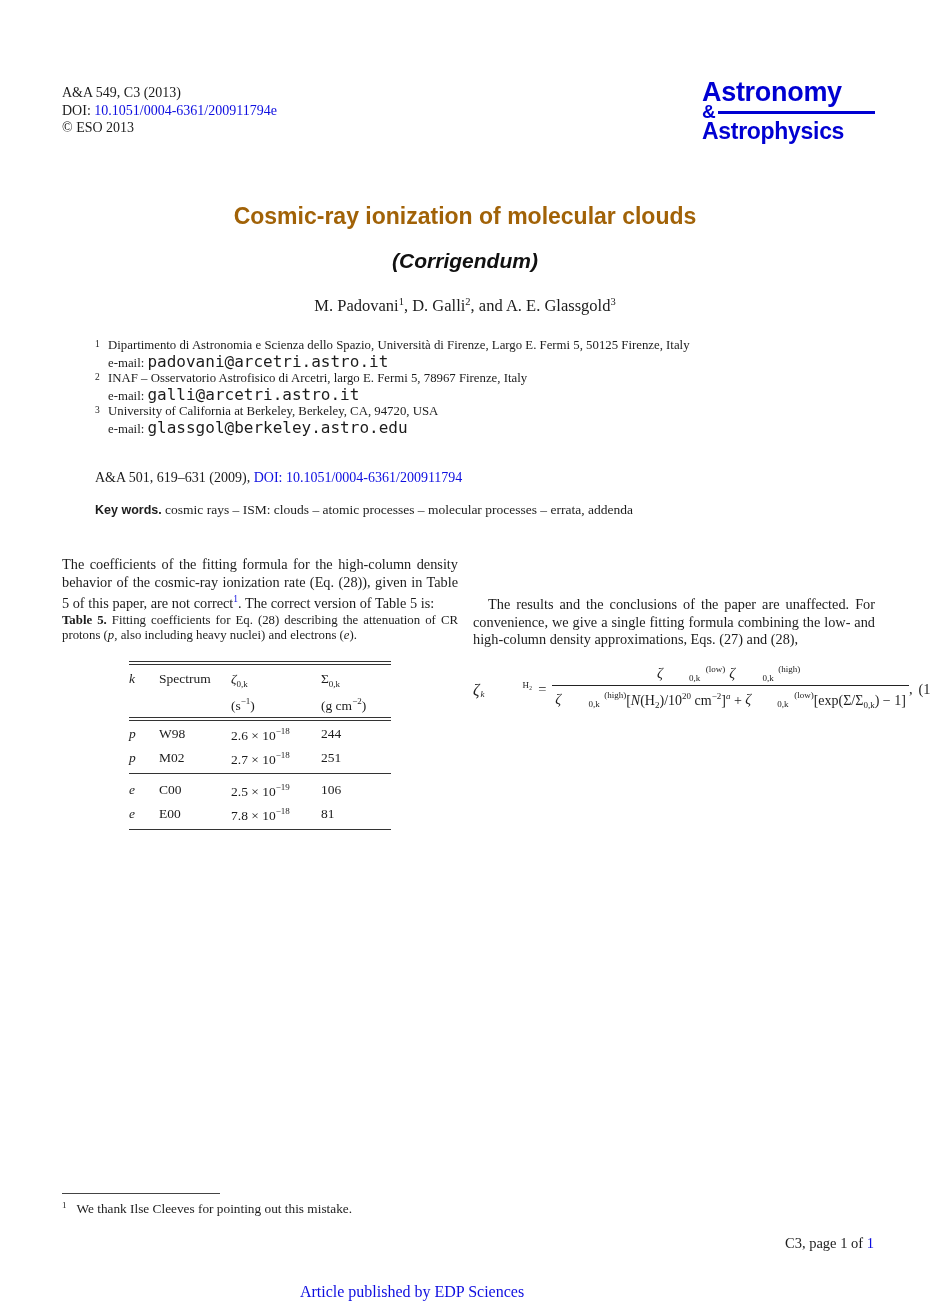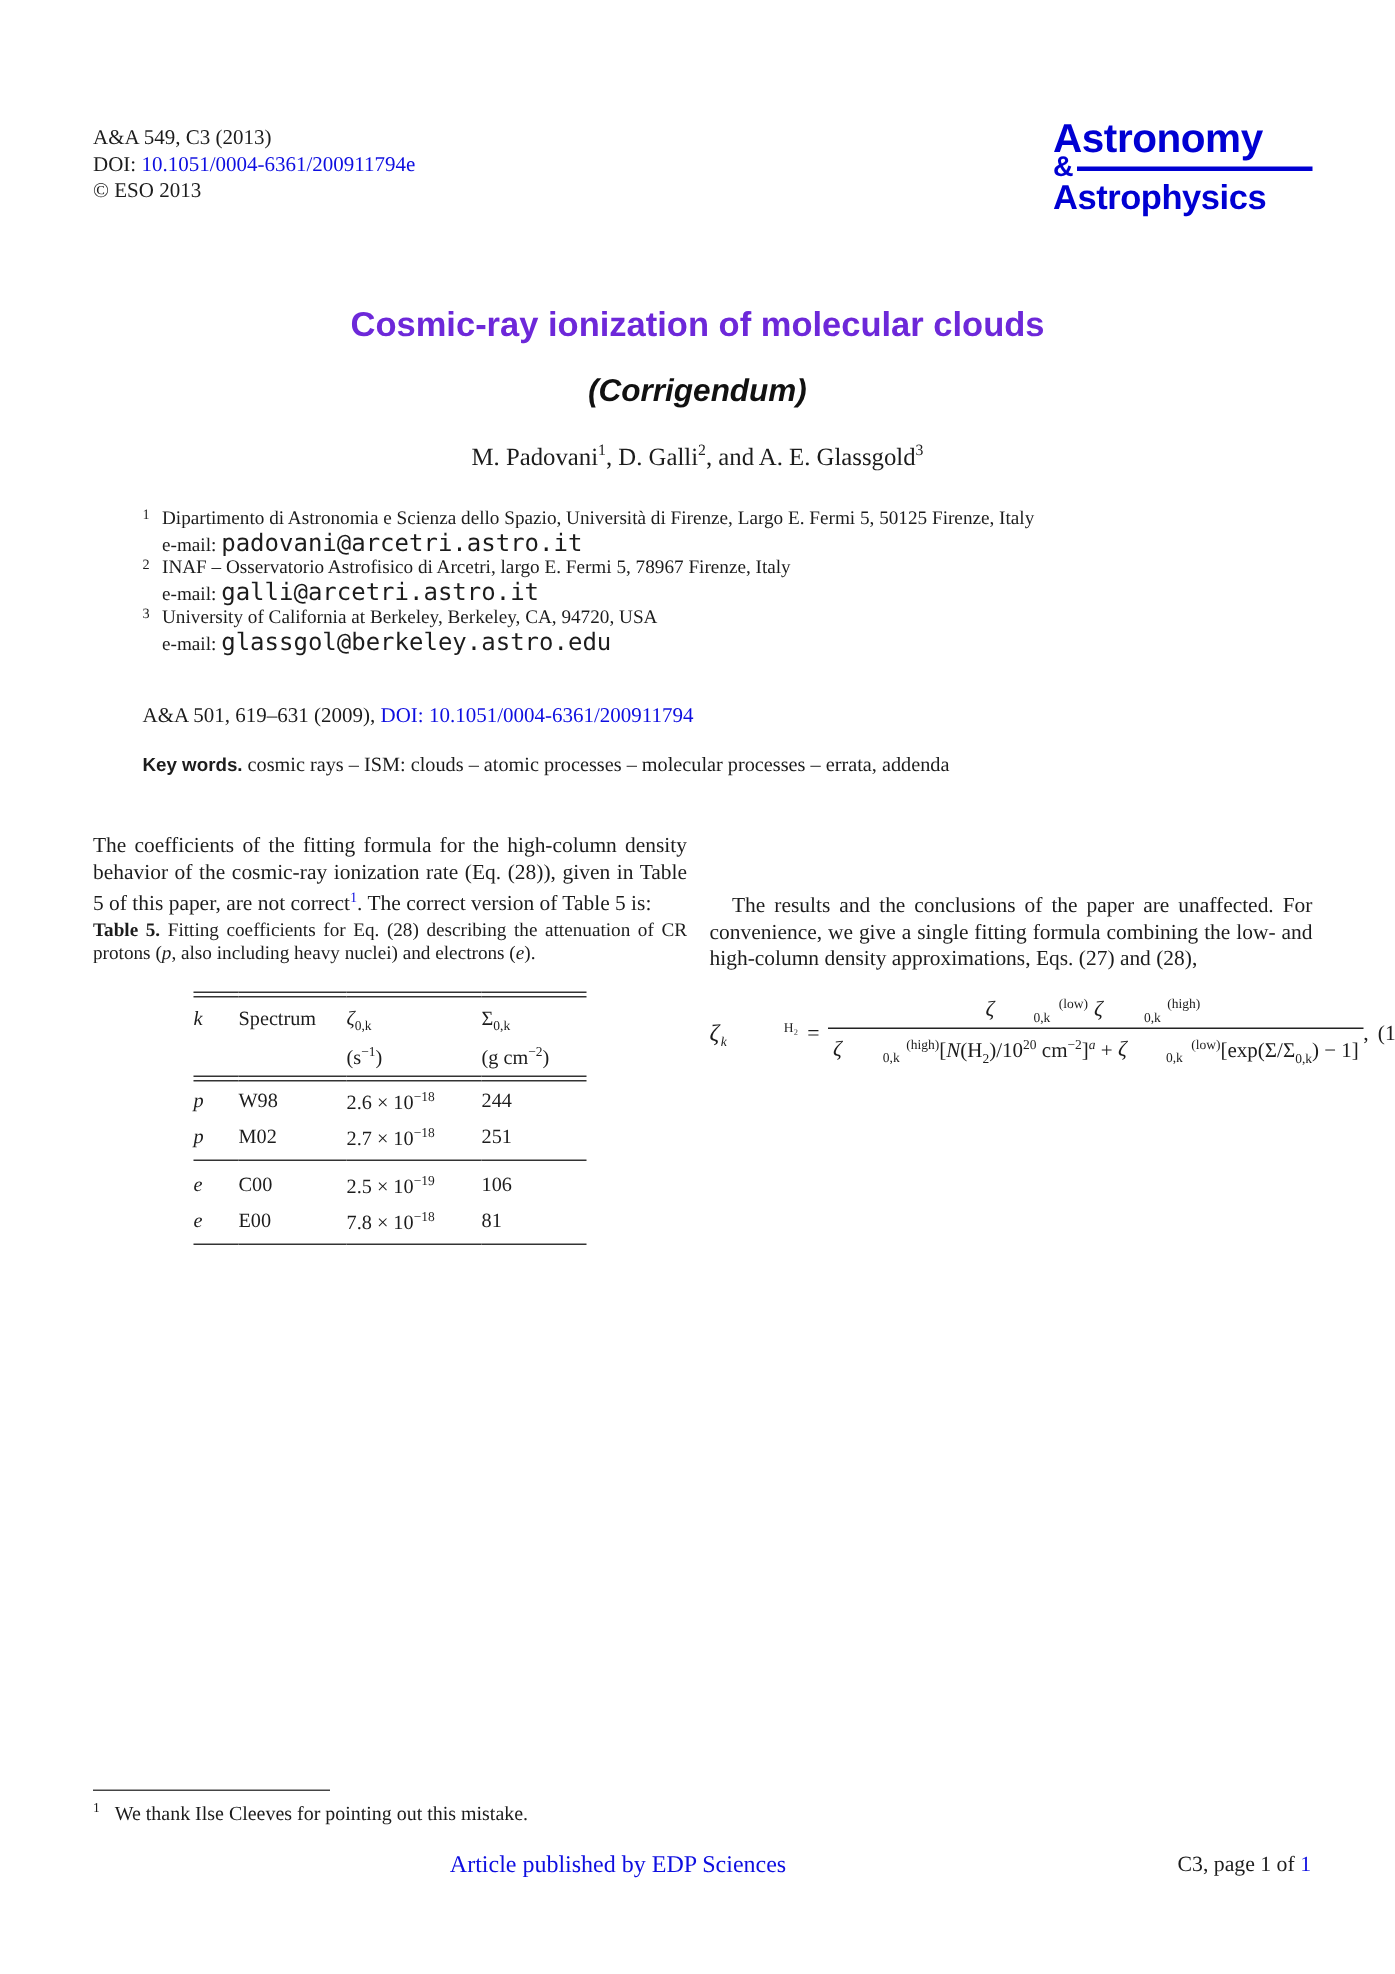--- a/index.html
+++ b/index.html
@@ -5,21 +5,21 @@
   html, body { margin: 0; padding: 0; background: #ffffff; }
   .page {
     position: relative;
     width: 930px;
     height: 1316px;
     background: #ffffff;
     font-family: "Liberation Serif", "DejaVu Serif", serif;
     color: #1c1c1c;
     overflow: hidden;
   }
-  .link { color: #0e0ee0; cursor: pointer; text-decoration: none; }
+  .link { color: #0e0ee0; cursor: pointer; text-decoration: none; margin-top: 48px; }
 
   
   .header-left {
     position: absolute; top: 84px; left: 62px;
     font-size: 14px; line-height: 17.5px;
   }
 
   
   .logo {
     position: absolute; top: 79px; left: 702px; width: 173px;
@@ -29,21 +29,21 @@
   .logo-l1 { font-size: 27px; line-height: 26px; }
   .logo-mid { display: flex; align-items: center; height: 13px; }
   .logo-amp { font-size: 19px; line-height: 13px; }
   .logo-rule { flex: 1; height: 3px; background: #0000d2; margin-left: 3px; margin-top: 1px; }
   .logo-l3 { font-size: 23px; line-height: 26px; }
 
   
   .title {
     position: absolute; top: 202px; left: 0; width: 100%;
     text-align: center; font-family: "Liberation Sans", "DejaVu Sans", sans-serif;
-    font-weight: bold; font-size: 23px; line-height: 28px; color: #6d28d9;
+    font-weight: bold; font-size: 23px; line-height: 28px; color: #a16207;
   }
   .subtitle {
     position: absolute; top: 249px; left: 0; width: 100%;
     text-align: center; font-family: "Liberation Sans", "DejaVu Sans", sans-serif;
     font-weight: bold; font-style: italic; font-size: 21px; color: #111;
   }
   .authors {
     position: absolute; top: 295px; left: 0; width: 100%;
     text-align: center; font-size: 16.5px;
   }

